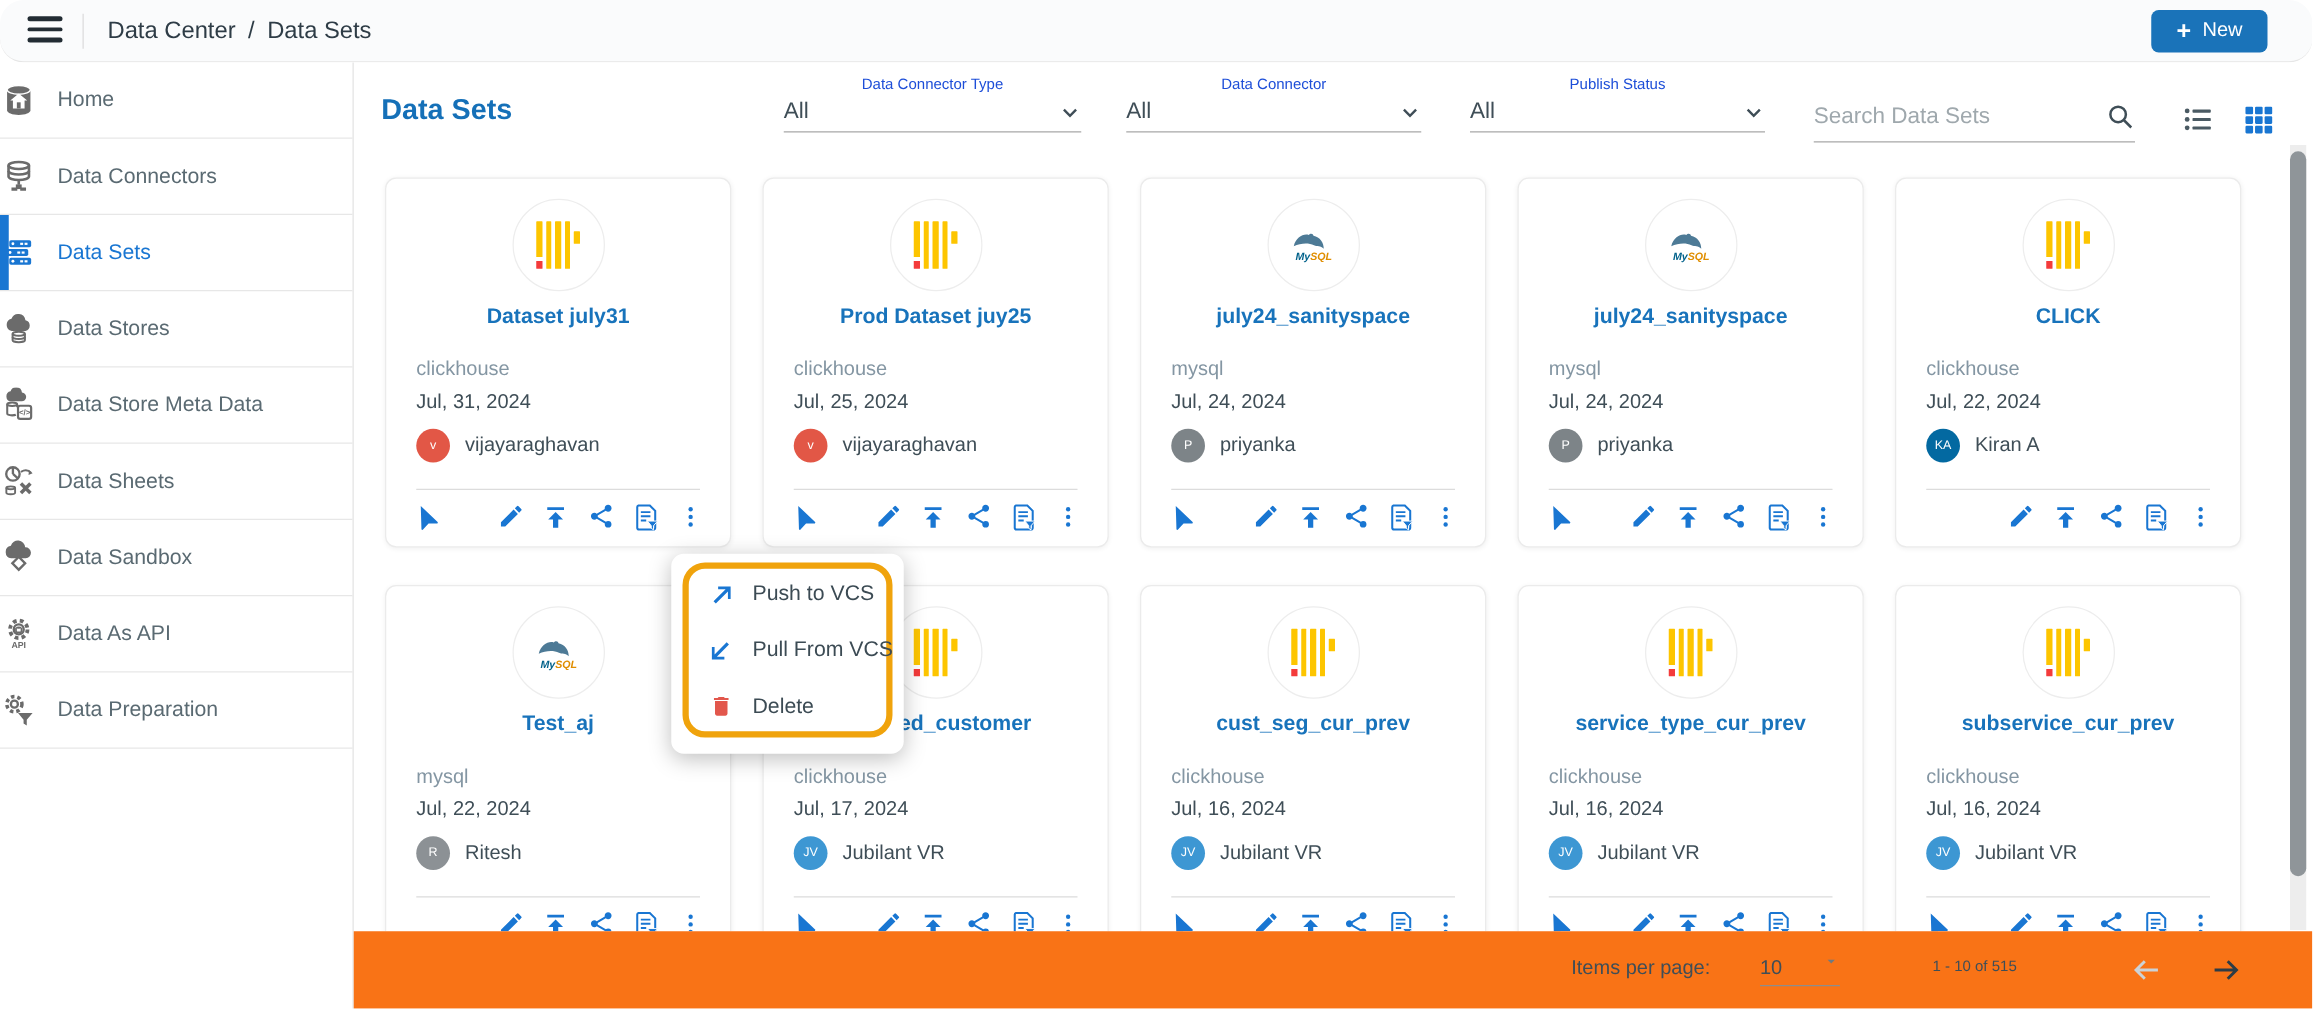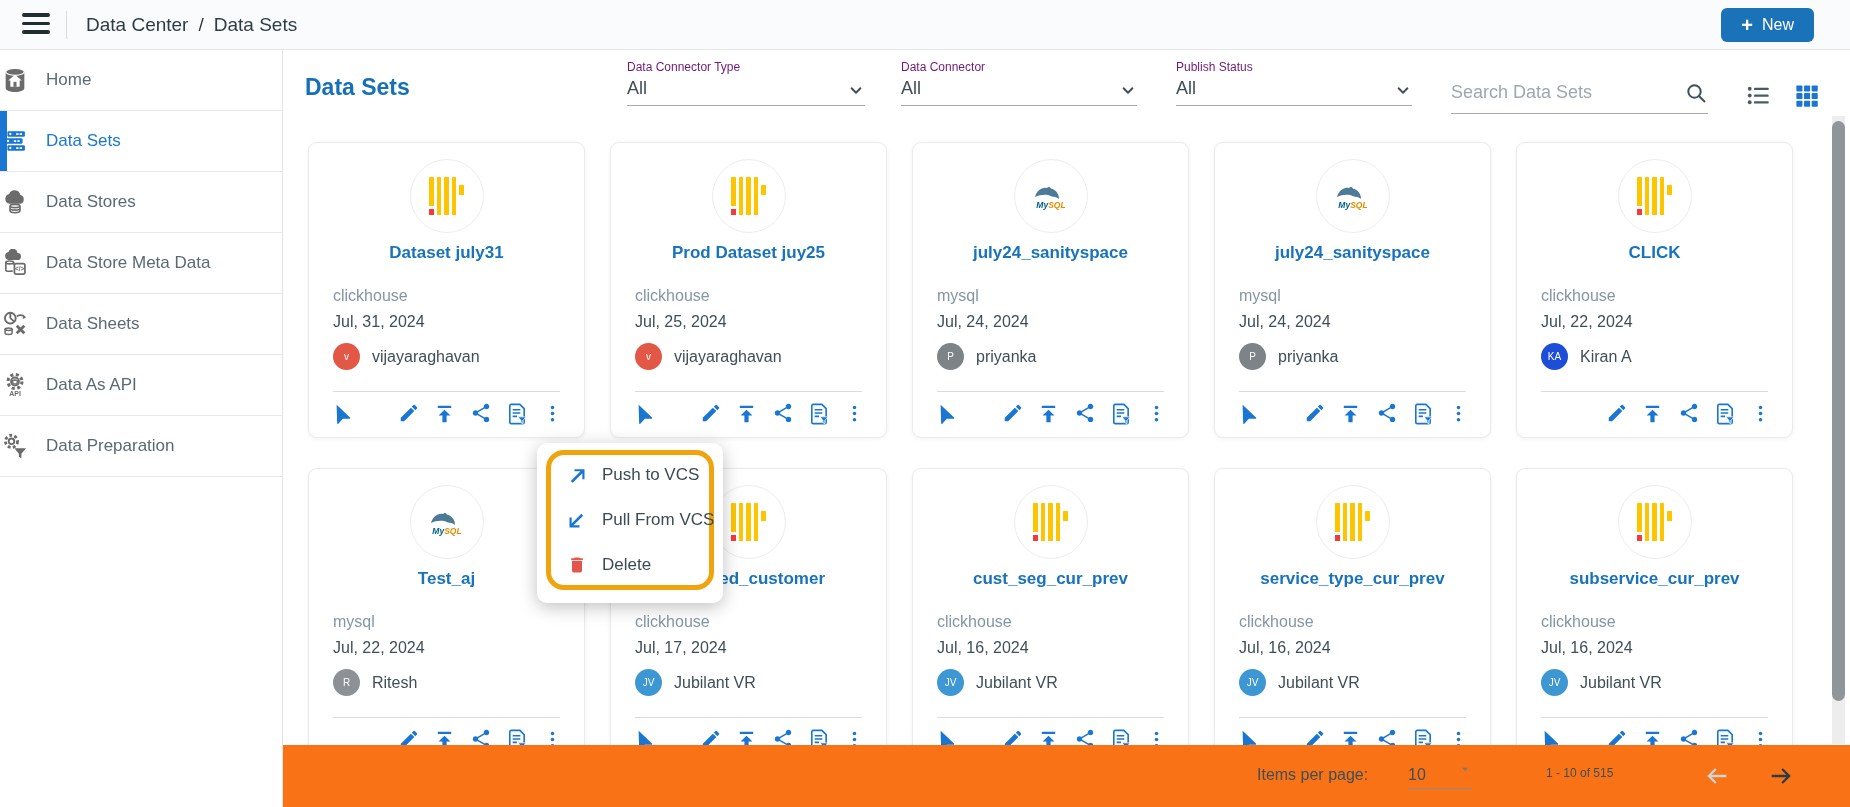--- a/index.html
+++ b/index.html
@@ -2,21 +2,21 @@
 <html><head>
 <meta charset="utf-8">
 <style>
   * { margin:0; padding:0; box-sizing:border-box; }
   html,body { width:1850px; height:807px; overflow:hidden; background:#fff;
     font-family:"Liberation Sans", sans-serif; }
   .screen { position:relative; width:1850px; height:807px; background:#fff; overflow:hidden; }
 
   
   .topbar { position:absolute; left:0; top:0; width:1850px; height:50px;
-    background:#fafbfc; border-bottom:1px solid #e6e6e6; z-index:50; }
+    background:#fafbfc; border-bottom:1px solid #e6e6e6; z-index:50;border-radius:19px; }
   .hamburger { position:absolute; left:22px; top:13px; width:28px; height:24px; cursor:pointer; }
   .hamburger i { display:block; width:28px; height:3.6px; background:#222c33; border-radius:2px; margin-bottom:5px; }
   .tb-divider { position:absolute; left:66px; top:11px; width:1px; height:28px; background:#dcdcdc; }
   .breadcrumb { position:absolute; left:86px; top:0; height:50px; display:flex; align-items:center;
     gap:10px; font-size:19px; color:#2e3c46; }
   .new-btn { position:absolute; right:36px; top:8px; height:34px; padding:0 20px;
     background:#1a73b9; color:#fff; border:none; border-radius:6px; font-size:16px;
     display:flex; align-items:center; gap:9px; cursor:pointer; font-family:inherit; }
   .new-btn .plus { font-size:20px; font-weight:bold; line-height:1; }
 
@@ -28,21 +28,21 @@
     color:#5a6a72; font-size:17px; }
   .side-item .sicon { width:30px; height:30px; flex:0 0 30px; display:flex; align-items:center; justify-content:center; }
   .side-item.active { color:#1976d2; }
   .side-item.active::before { content:""; position:absolute; left:0; top:0; bottom:0; width:7px; background:#1976d2; }
 
   
   .main { position:absolute; left:283px; top:50px; right:0; bottom:0; background:#fff; }
   .page-title { position:absolute; left:22px; top:24px; font-size:23px; font-weight:bold; color:#1570b8; }
 
   .filter { position:absolute; top:10px; height:56px; cursor:pointer; }
-  .filter .flabel { font-size:12px; color:#701a75; }
+  .filter .flabel { font-size:12px; color:#1d4ed8;text-align:center; }
   .filter .fvalue-row { display:flex; align-items:flex-end; justify-content:space-between;
     border-bottom:1px solid #a8a8a8; padding-bottom:6px; margin-top:4px; }
   .filter .fvalue { font-size:18px; color:#3f4e57; }
   .f1 { left:344px; width:238px; }
   .f2 { left:618px; width:236px; }
   .f3 { left:893px; width:236px; }
 
   .searchbox { position:absolute; left:1168px; top:22px; width:257px; height:42px;
     border-bottom:1px solid #a8a8a8; display:flex; align-items:center; }
   .searchbox input { flex:1; border:none; outline:none; background:transparent;
@@ -139,20 +139,33 @@
         <svg width="28" height="28" viewBox="0 0 24 24">
             <path fill="#6b6b6b" d="M4 5c0-1.8 3.6-3.2 8-3.2S20 3.2 20 5v14c0 1.8-3.6 3.2-8 3.2S4 20.8 4 19z"></path>
             <ellipse cx="12" cy="5" rx="8" ry="3" fill="none" stroke="#fff" stroke-width="1"></ellipse>
             <path fill="#fff" d="M12 7.6 6.2 12.4H8v5.4h8v-5.4h1.8z"></path>
             <rect x="10.7" y="13.6" width="2.6" height="4.2" fill="#6b6b6b"></rect>
           </svg>
       </span>
       <span>Home</span>
     </div>
 
+    <div class="side-item">
+      <span class="sicon">
+        <svg width="28" height="28" viewBox="0 0 24 24" fill="none" stroke="#6b6b6b" stroke-width="1.8">
+            <ellipse cx="12" cy="4.6" rx="7" ry="2.4"></ellipse>
+            <path d="M5 4.6v3.8c0 1.3 3.1 2.4 7 2.4s7-1.1 7-2.4V4.6"></path>
+            <path d="M5 8.4v3.8c0 1.3 3.1 2.4 7 2.4s7-1.1 7-2.4V8.4"></path>
+            <path d="M12 14.8v3"></path>
+            <path d="M7 20.8h4M13 20.8h4" stroke-width="2.2"></path>
+            <rect x="10" y="17.6" width="4" height="3.2" fill="#6b6b6b" stroke="none"></rect>
+          </svg>
+      </span>
+      <span>Data Connectors</span>
+    </div>
 
     <div class="side-item active">
       <span class="sicon">
         <svg width="28" height="28" viewBox="0 0 24 24">
             <g fill="#1976d2">
               <rect x="5.5" y="3.6" width="15" height="4.8" rx="1.2"></rect>
               <rect x="3.5" y="9.6" width="15" height="4.8" rx="1.2"></rect>
               <rect x="5.5" y="15.6" width="15" height="4.8" rx="1.2"></rect>
             </g>
             <g fill="#fff">
@@ -211,20 +224,29 @@
             <path d="M13.5 5.5c2.5-1.5 5-1.5 7 .8" fill="none" stroke="#6b6b6b" stroke-width="1.4"></path>
             <g fill="none" stroke="#6b6b6b" stroke-width="1.3">
               <ellipse cx="6.5" cy="16.5" rx="3" ry="1"></ellipse>
               <path d="M3.5 16.5v3.4c0 .6 1.3 1 3 1s3-.4 3-1v-3.4"></path>
             </g>
           </svg>
       </span>
       <span>Data Sheets</span>
     </div>
 
+    <div class="side-item">
+      <span class="sicon">
+        <svg width="28" height="28" viewBox="0 0 24 24">
+            <path fill="#6b6b6b" d="M6.8 12.5A4.3 4.3 0 0 1 6.6 4a5 5 0 0 1 9.8 1 3.7 3.7 0 0 1 .4 7.5z"></path>
+            <rect x="8.9" y="12.9" width="6.2" height="6.2" transform="rotate(45 12 16)" fill="#fff" stroke="#6b6b6b" stroke-width="1.6"></rect>
+          </svg>
+      </span>
+      <span>Data Sandbox</span>
+    </div>
 
     <div class="side-item">
       <span class="sicon">
         <svg width="28" height="28" viewBox="0 0 24 24">
             <circle cx="12" cy="9" r="6" fill="none" stroke="#6b6b6b" stroke-width="2.6" stroke-dasharray="2.6 2.2"></circle>
             <circle cx="12" cy="9" r="3.4" fill="none" stroke="#6b6b6b" stroke-width="1.6"></circle>
             <ellipse cx="12" cy="7.8" rx="1.9" ry="0.8" fill="#6b6b6b"></ellipse>
             <path d="M10.1 7.8v2.4c0 .5.9.8 1.9.8s1.9-.3 1.9-.8V7.8" fill="none" stroke="#6b6b6b" stroke-width="1.2"></path>
             <text x="12" y="21.8" text-anchor="middle" font-size="6" font-weight="bold" fill="#6b6b6b" font-family="Liberation Sans, sans-serif">API</text>
           </svg>
@@ -541,21 +563,21 @@
               <i></i>
               <i></i>
               <i></i>
               <i class="short"></i>
             </span>
           </div>
           <div class="card-title">CLICK</div>
           <div class="connector">clickhouse</div>
           <div class="card-date">Jul, 22, 2024</div>
           <div class="owner-row">
-            <span class="avatar" style="background: #1d4ed8;">KA</span>
+            <span class="avatar" style="background: #0369a1;">KA</span>
             <span class="owner">Kiran A</span>
           </div>
           <div class="card-divider"></div>
           <div class="card-actions">
             <span class="act">
               <svg viewBox="0 0 24 24" width="22" height="22" fill="#1976d2">
                 <path d="M3 17.25V21h3.75L17.81 9.94l-3.75-3.75L3 17.25zM20.71 7.04a1 1 0 0 0 0-1.41l-2.34-2.34a1 1 0 0 0-1.41 0l-1.83 1.83 3.75 3.75 1.83-1.83z"></path>
               </svg>
             </span>
             <span class="act">

